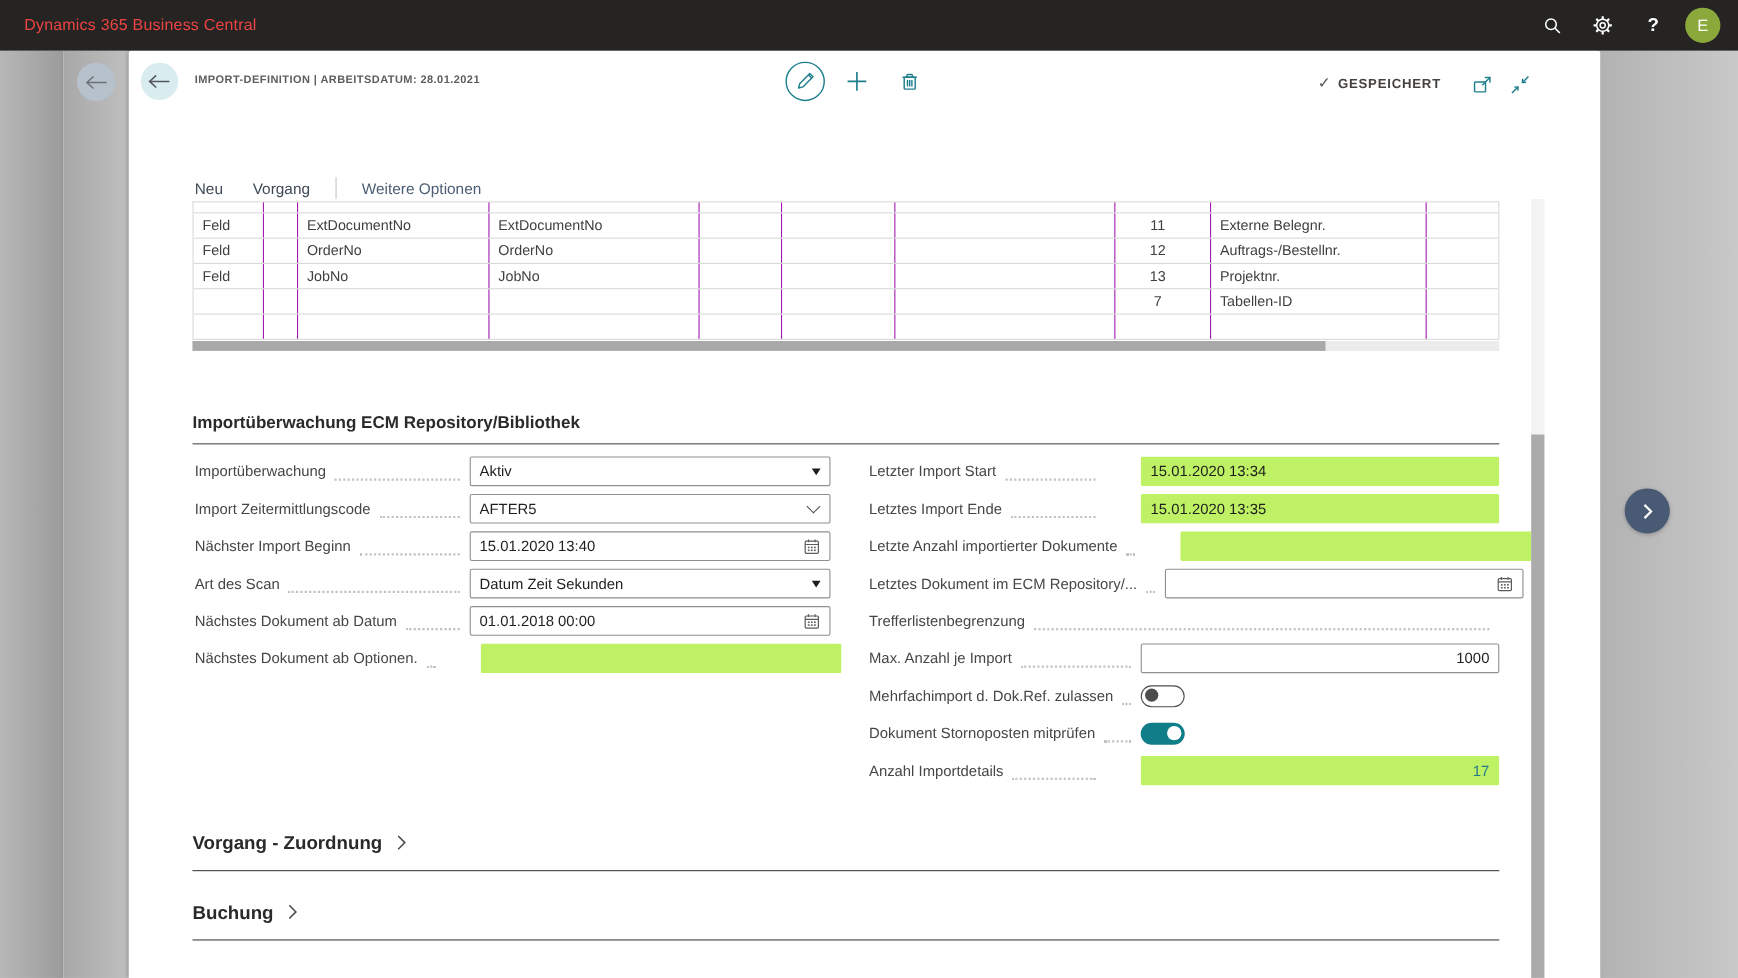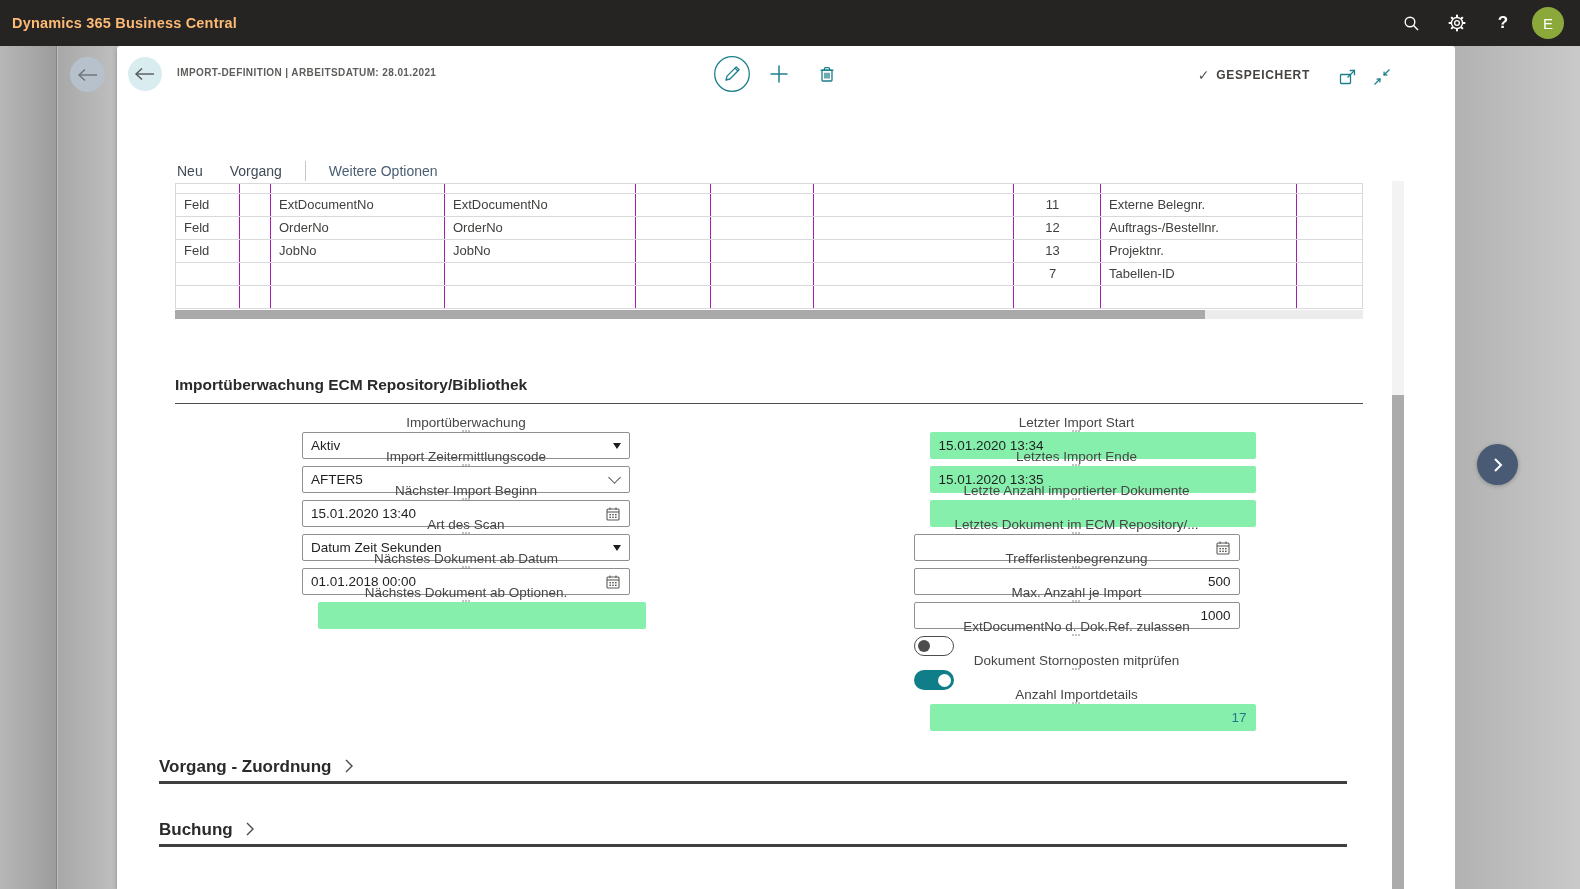--- a/index.html
+++ b/index.html
@@ -1,21 +1,21 @@
 <!DOCTYPE html>
 <html><head>
 <meta charset="utf-8">
 <style>
   * { margin:0; padding:0; box-sizing:border-box; }
   body { font-family:"Liberation Sans","DejaVu Sans",sans-serif; width:1580px; height:889px; overflow:hidden; background:#bdbdbd; }
   .canvas { position:relative; width:1580px; height:889px; }
 
   
   .topbar { position:absolute; top:0; left:0; width:1580px; height:46px; background:#252423; display:flex; align-items:center; justify-content:space-between; z-index:5; }
-  .topbar-title { color:#fdba74; font-size:14.5px; font-weight:bold; padding-left:12px; letter-spacing:0.2px; }
+  .topbar-title { color:#ef4444; font-size:14.5px; font-weight:normal; padding-left:22px; letter-spacing:0.2px; }
   .topbar-actions { display:flex; align-items:center; gap:0; padding-right:8px; }
   .tb-btn { width:46px; height:46px; background:none; border:none; display:flex; align-items:center; justify-content:center; cursor:pointer; }
   .tb-help { color:#ffffff; font-size:17px; font-weight:bold; font-family:"Liberation Sans",sans-serif; }
   .avatar { width:32px; height:32px; border-radius:50%; background:#8aa93a; color:#fff; font-size:15px; display:flex; align-items:center; justify-content:center; margin:0 8px 0 6px; cursor:pointer; }
 
   
   .main { position:absolute; top:46px; left:0; width:1580px; height:843px; }
   .bg-strip-left { position:absolute; left:0; top:0; width:57px; height:843px; background:linear-gradient(to right,#b7b7b7,#9c9c9c); border-right:1px solid #858585; }
   .bg-gap { position:absolute; left:58px; top:0; width:59px; height:843px; background:linear-gradient(to right,#a8a8a8,#bfbfbf); }
   .bg-right { position:absolute; left:1455px; top:0; width:125px; height:843px; background:linear-gradient(to right,#b2b2b2,#c9c9c9); }
@@ -50,42 +50,42 @@
   .hscroll { position:absolute; left:58px; top:264px; width:1188px; height:9px; background:#ececec; }
   .hscroll-thumb { position:absolute; left:0; top:0; width:1030px; height:9px; background:#a9a9a9; cursor:pointer; }
   .vscroll { position:absolute; left:1275px; top:135px; width:12px; height:708px; background:#f3f3f3; }
   .vscroll-thumb { position:absolute; left:0; top:214px; width:12px; height:494px; background:#ababab; cursor:pointer; }
 
   
   .section-head { position:absolute; left:58px; top:330px; width:1188px; font-size:15.5px; font-weight:bold; color:#2b2a29; padding-bottom:9px; border-bottom:1px solid #4c4c4c; }
   .form-col { position:absolute; top:369px; }
   .form-col.left { left:60px; width:578px; }
   .form-col.right { left:673px; width:573px; }
-  .f-row { display:flex; align-items:center; height:27px; margin-bottom:7px;flex-direction:column; }
+  .f-row { display:flex; align-items:center; height:27px; margin-bottom:7px; }
   .f-label { font-size:13.5px; color:#474645; white-space:nowrap; flex:none; }
   .leader { flex:1; height:16px; border-bottom:2px dotted #c2c2c2; margin:0 9px 0 8px; min-width:8px; }
   .f-box { flex:none; height:27px; display:flex; align-items:center; border:1px solid #8f8f8f; border-radius:2px; background:#fff; padding:0 8px; font-size:13.5px; color:#1f1f1f; cursor:text; }
   .form-col.left .f-box { width:328px; }
   .form-col.right .f-box { width:326px; }
   .f-box .val { flex:1; overflow:hidden; white-space:nowrap; }
-  .f-box.disabled { background:#86efac; border-color:transparent; cursor:default;margin-left:32px; }
+  .f-box.disabled { background:#bef264; border-color:transparent; cursor:default;margin-left:32px; }
   .f-box.num .val { text-align:right; }
   .f-box.link .val { text-align:right; color:#23788c; }
   .tri { width:0; height:0; border-left:4.5px solid transparent; border-right:4.5px solid transparent; border-top:6px solid #1d1d1d; margin-left:6px; }
   .chev { width:9px; height:9px; border-right:1.5px solid #555; border-bottom:1.5px solid #555; transform:rotate(45deg); margin:-5px 2px 0 6px; }
   .dots { color:#666; font-size:14px; letter-spacing:1px; margin-left:6px; line-height:10px; }
   .toggle-wrap { flex:none; width:326px; display:flex; align-items:center; }
   .toggle { width:40px; height:20px; border-radius:10px; position:relative; cursor:pointer; }
   .toggle.off { background:#fff; border:1.5px solid #4d4d4d; }
   .toggle.off .knob { position:absolute; left:3px; top:2.5px; width:12px; height:12px; border-radius:50%; background:#4d4d4d; }
   .toggle.on { background:#0f7e88; }
   .toggle.on .knob { position:absolute; right:3px; top:3.5px; width:13px; height:13px; border-radius:50%; background:#ffffff; }
 
   
-  .collapsed { position:absolute; left:42px; width:1188px; font-size:17px; font-weight:bold; color:#2b2a29; padding-bottom:4px; border-bottom:3px solid #404040; cursor:pointer; }
+  .collapsed { position:absolute; left:58px; width:1188px; font-size:17px; font-weight:bold; color:#2b2a29; padding-bottom:14px; border-bottom:1px solid #404040; cursor:pointer; }
   .collapsed svg { margin-left:8px; }
   .collapsed.s1 { top:711px; }
   .collapsed.s2 { top:774px; }
 
   svg { display:block; }
 </style>
 </head>
 <body>
 
 <div class="canvas">
@@ -396,33 +396,30 @@
                   <rect x="4.4" y="10.6" width="1.6" height="1.4"></rect>
                   <rect x="7.2" y="10.6" width="1.6" height="1.4"></rect>
                   <rect x="10" y="10.6" width="1.6" height="1.4"></rect>
                 </g>
             </svg>
           </div>
         </div>
         <div class="f-row">
           <span class="f-label">Trefferlistenbegrenzung</span>
           <span class="leader"></span>
-          <div class="f-box num">
-            <span class="val">500</span>
-          </div>
         </div>
         <div class="f-row">
           <span class="f-label">Max. Anzahl je Import</span>
           <span class="leader"></span>
           <div class="f-box num">
             <span class="val">1000</span>
           </div>
         </div>
         <div class="f-row">
-          <span class="f-label">ExtDocumentNo d. Dok.Ref. zulassen</span>
+          <span class="f-label">Mehrfachimport d. Dok.Ref. zulassen</span>
           <span class="leader"></span>
           <div class="toggle-wrap">
             <div class="toggle off">
                 <div class="knob"></div>
               </div>
           </div>
         </div>
         <div class="f-row">
           <span class="f-label">Dokument Stornoposten mitprüfen</span>
           <span class="leader"></span>

